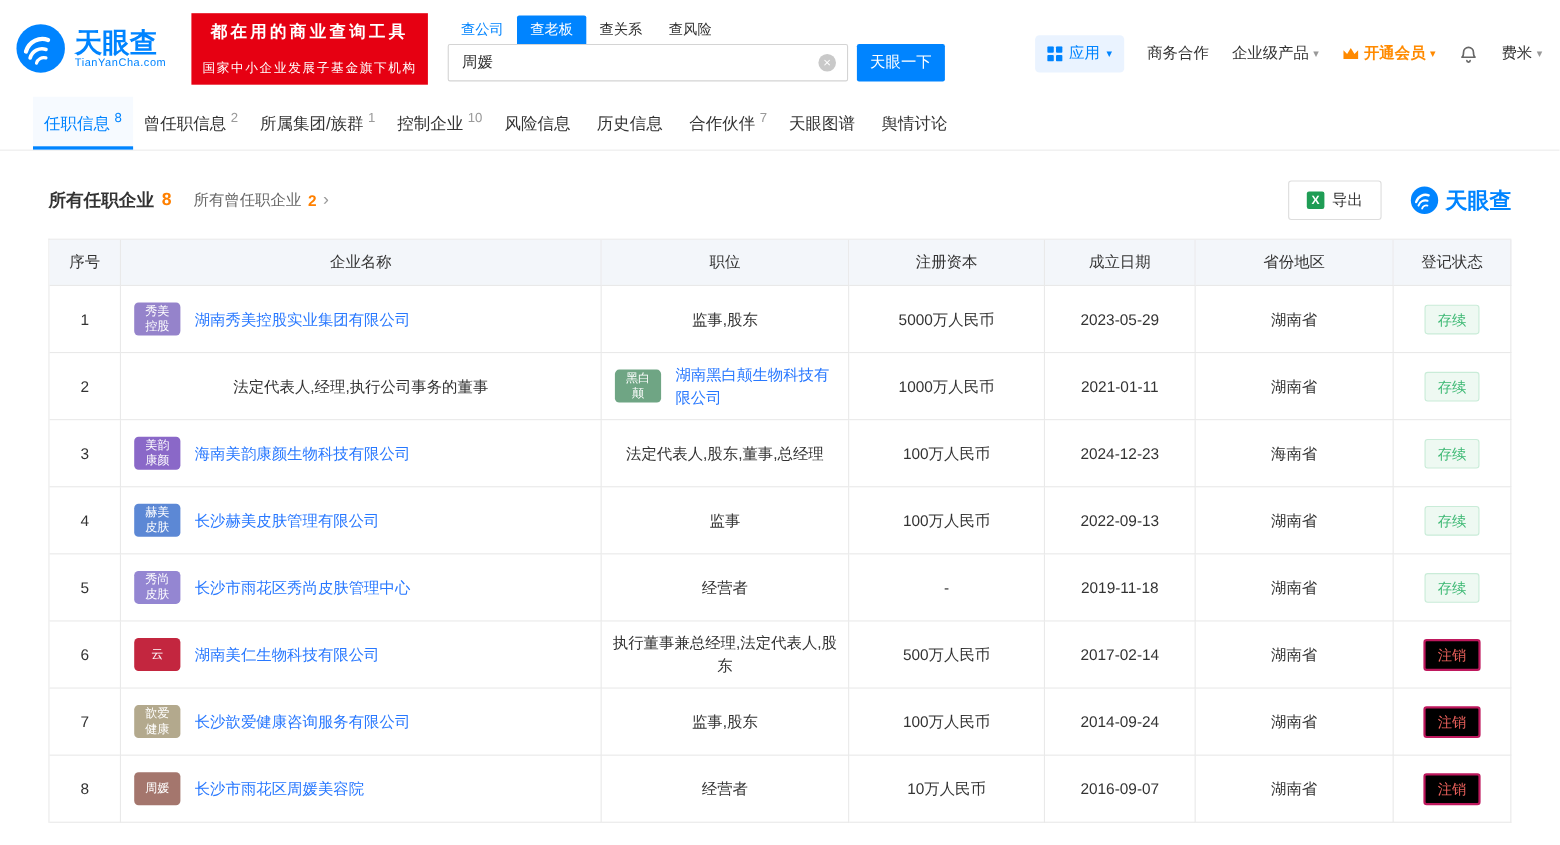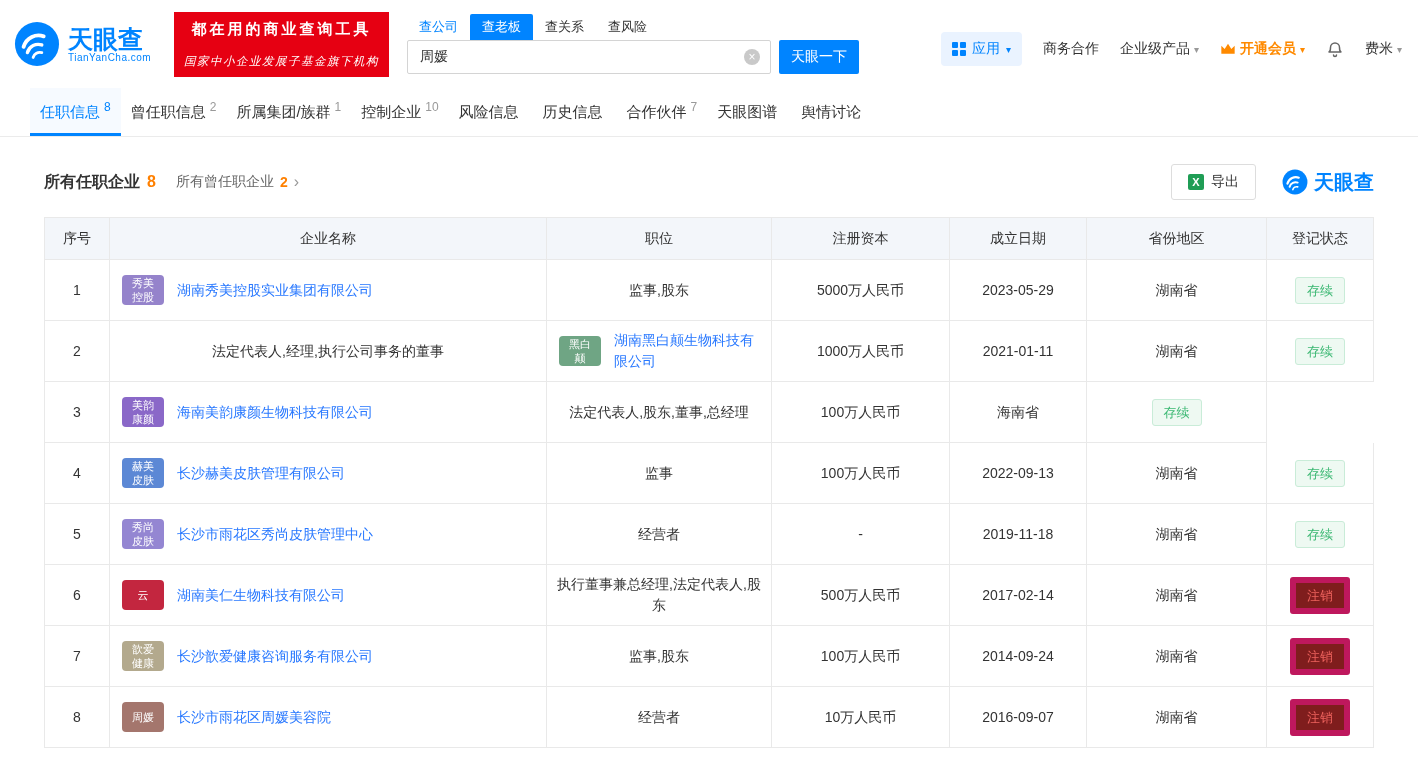--- a/index.html
+++ b/index.html
@@ -6,21 +6,21 @@
   .page{width:1418px;height:768px;overflow:hidden;background:#fff;position:relative;
         font-family:"Liberation Sans","DejaVu Sans",sans-serif;color:#333;}
 
   
   .topbar{height:88px;display:flex;align-items:center;padding:0 16px 0 14px;box-sizing:border-box;background:#fff;}
   .logo{display:flex;align-items:center;gap:8px;width:152px;flex:none;cursor:pointer;}
   .logo-title{font-size:25px;font-weight:bold;color:#0084ff;line-height:26px;}
   .logo-sub{font-size:10px;color:#0084ff;letter-spacing:.5px;}
   .banner{background:#e60012;color:#fff;text-align:center;padding:8px 10px;margin-left:8px;flex:none;}
   .banner-line1{font-size:15px;font-weight:bold;letter-spacing:3px;}
-  .banner-line2{font-size:11.5px;letter-spacing:1.5px;margin-top:15px;font-style:italic;}
+  .banner-line2{font-size:11.5px;letter-spacing:1.5px;margin-top:15px;}
 
   .search-block{margin-left:18px;flex:none;width:452px;}
   .search-tabs{display:flex;align-items:flex-end;font-size:13px;height:25px;}
   .stab{padding:4px 12px 4px 12px;cursor:pointer;color:#333;border-radius:2px 2px 0 0;}
   .stab.link{color:#0084ff;}
   .stab.active{background:#0084ff;color:#fff;}
   .search-row{display:flex;}
   .search-input-wrap{flex:1;height:34px;border:1px solid #d4d4d4;border-radius:2px;display:flex;align-items:center;padding:0 10px;box-sizing:border-box;background:#fff;}
   .search-input{border:none;outline:none;flex:1;font-size:14px;color:#333;font-family:inherit;background:transparent;}
   .clear-icon{width:16px;height:16px;border-radius:50%;background:#c9c9c9;color:#fff;font-size:12px;line-height:16px;text-align:center;cursor:pointer;flex:none;}
@@ -61,21 +61,21 @@
   .trow{display:grid;grid-template-columns:65px 437px 225px 178px 137px 180px 1fr;}
   .cell{border-right:1px solid #e9e9e9;border-bottom:1px solid #e9e9e9;display:flex;align-items:center;justify-content:center;
         padding:8px;font-size:14px;color:#333;text-align:center;min-height:61px;box-sizing:border-box;line-height:21px;}
   .thead .cell{background:#f3f6fa;min-height:42px;font-size:14px;color:#333;}
   .c-company{justify-content:flex-start;text-align:left;padding-left:12px;gap:13px;}
   .corp-logo{width:42px;height:30px;border-radius:4px;display:flex;align-items:center;justify-content:center;flex:none;}
   .corp-logo-text{display:inline-block;width:24px;color:#fff;font-size:11px;line-height:14px;word-break:break-all;text-align:center;}
   .company-link{color:#2878ff;cursor:pointer;text-decoration:none;}
   .status{padding:4px 11px;border-radius:3px;font-size:13px;line-height:17px;}
   .status[data-status="active"]{color:#3cb873;background:#eef9f2;border:1px solid #c9ecd8;}
-  .status[data-status="revoked"]{color:#ec615c;background:#7f1d1d;border:6px solid #be185d;}
+  .status[data-status="revoked"]{color:#ec615c;background:#000000;border:2px solid #be185d;}
 </style>
 </head>
 <body>
 
 <div class="page">
 
   <div class="topbar">
     <div class="logo">
       <svg width="46" height="46" viewBox="0 0 48 48">
         <circle cx="24" cy="24" r="23" fill="#0084ff"></circle>
@@ -261,20 +261,21 @@
       <div class="trow">
         <div class="cell">3</div>
         <div class="cell c-company">
           <span class="corp-logo" style="background: rgb(138, 104, 200);">
               <span class="corp-logo-text">美韵康颜</span>
             </span>
           <a class="company-link">海南美韵康颜生物科技有限公司</a>
         </div>
         <div class="cell">法定代表人,股东,董事,总经理</div>
         <div class="cell">100万人民币</div>
+        <div class="cell">2024-12-23</div>
         <div class="cell">海南省</div>
         <div class="cell">
             <span class="status" data-status="active">存续</span>
           </div>
       </div>
 
       <div class="trow">
         <div class="cell">4</div>
         <div class="cell c-company">
           <span class="corp-logo" style="background: rgb(92, 136, 213);">

